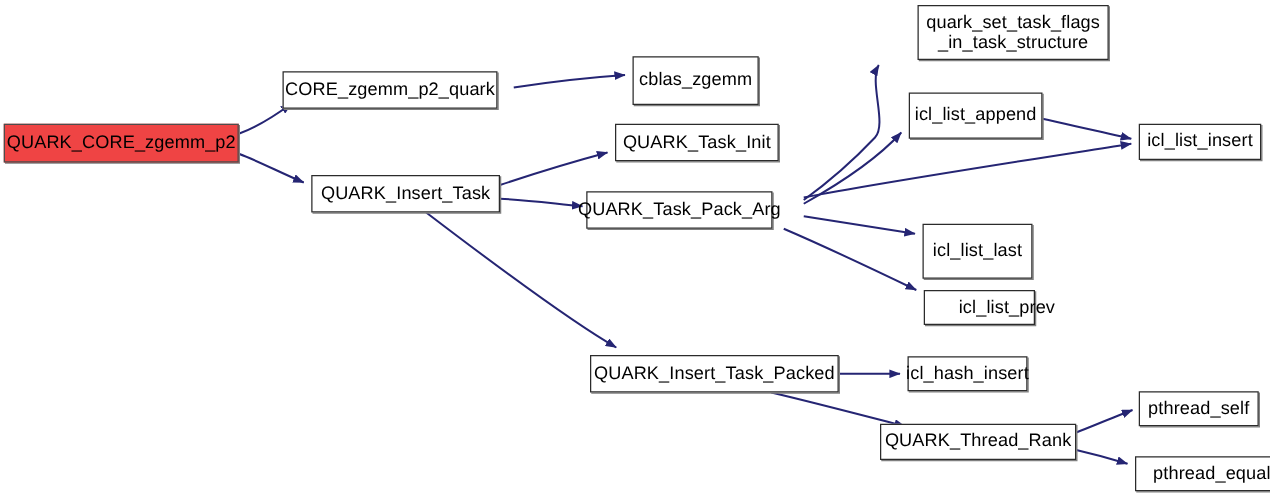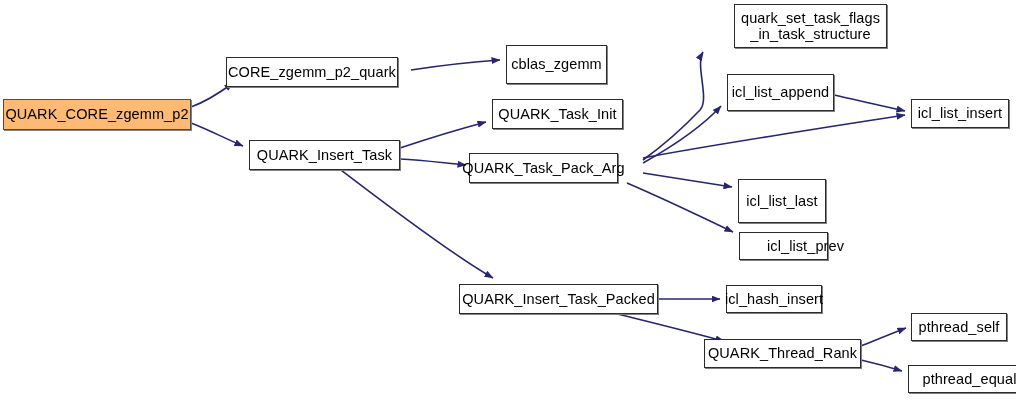--- a/index.html
+++ b/index.html
@@ -33,21 +33,21 @@
     background: #ffffff;
     border: 1px solid #2b2b2b;
     color: #000000;
     font-size: 14.5px;
     line-height: 1.12;
     white-space: pre-line;
     letter-spacing: 0.1px;
     box-shadow: 1px 1px 0 0 #808080;
   }
   .node.highlight {
-    background: #fdba74;
+    background: #ef4444;
     border: 1px solid #4d4d4d;
   }
   .node .node-label {
     display: block;
     padding: 0 5px;
   }
 </style>
 </head>
 <body>
 
@@ -79,21 +79,21 @@
       </g>
   </svg>
 
   <div id="node-layer">
       <div class="node highlight" style="left: 3px; top: 99px; width: 188px; height: 31px;"><span class="node-label">QUARK_CORE_zgemm_p2</span></div>
       <div class="node" style="left: 226px; top: 57px; width: 172px; height: 30px;"><span class="node-label">CORE_zgemm_p2_quark</span></div>
       <div class="node" style="left: 249px; top: 140px; width: 151px; height: 30px;"><span class="node-label">QUARK_Insert_Task</span></div>
       <div class="node" style="left: 506px; top: 45px; width: 101px; height: 39px;"><span class="node-label">cblas_zgemm</span></div>
       <div class="node" style="left: 492px; top: 99px; width: 131px; height: 30px;"><span class="node-label">QUARK_Task_Init</span></div>
       <div class="node" style="left: 469px; top: 153px; width: 149px; height: 30px;"><span class="node-label">QUARK_Task_Pack_Arg</span></div>
-      <div class="node" style="left: 459px; top: 284px; width: 199px; height: 30px;"><span class="node-label">QUARK_Insert_Task_Packed</span></div>
+      <div class="node" style="left: 472px; top: 284px; width: 199px; height: 30px;"><span class="node-label">QUARK_Insert_Task_Packed</span></div>
       <div class="node" style="left: 706px; top: 4px; width: 153px; height: 44px; margin-left: 28px;"><span class="node-label">quark_set_task_flags
 _in_task_structure</span></div>
       <div class="node" style="left: 727px; top: 74px; width: 107px; height: 37px; text-align: right;"><span class="node-label">icl_list_append</span></div>
       <div class="node" style="left: 738px; top: 179px; width: 88px; height: 44px;"><span class="node-label">icl_list_last</span></div>
       <div class="node" style="left: 739px; top: 232px; width: 89px; height: 28px; padding-left: 44px;"><span class="node-label">icl_list_prev</span></div>
       <div class="node" style="left: 726px; top: 285px; width: 96px; height: 28px;"><span class="node-label">icl_hash_insert</span></div>
       <div class="node" style="left: 704px; top: 339px; width: 157px; height: 29px;"><span class="node-label">QUARK_Thread_Rank</span></div>
       <div class="node" style="left: 911px; top: 99px; width: 98px; height: 29px;"><span class="node-label">icl_list_insert</span></div>
       <div class="node" style="left: 911px; top: 313px; width: 96px; height: 28px;"><span class="node-label">pthread_self</span></div>
       <div class="node" style="left: 908px; top: 365px; width: 123px; height: 28px;"><span class="node-label">pthread_equal</span></div>

